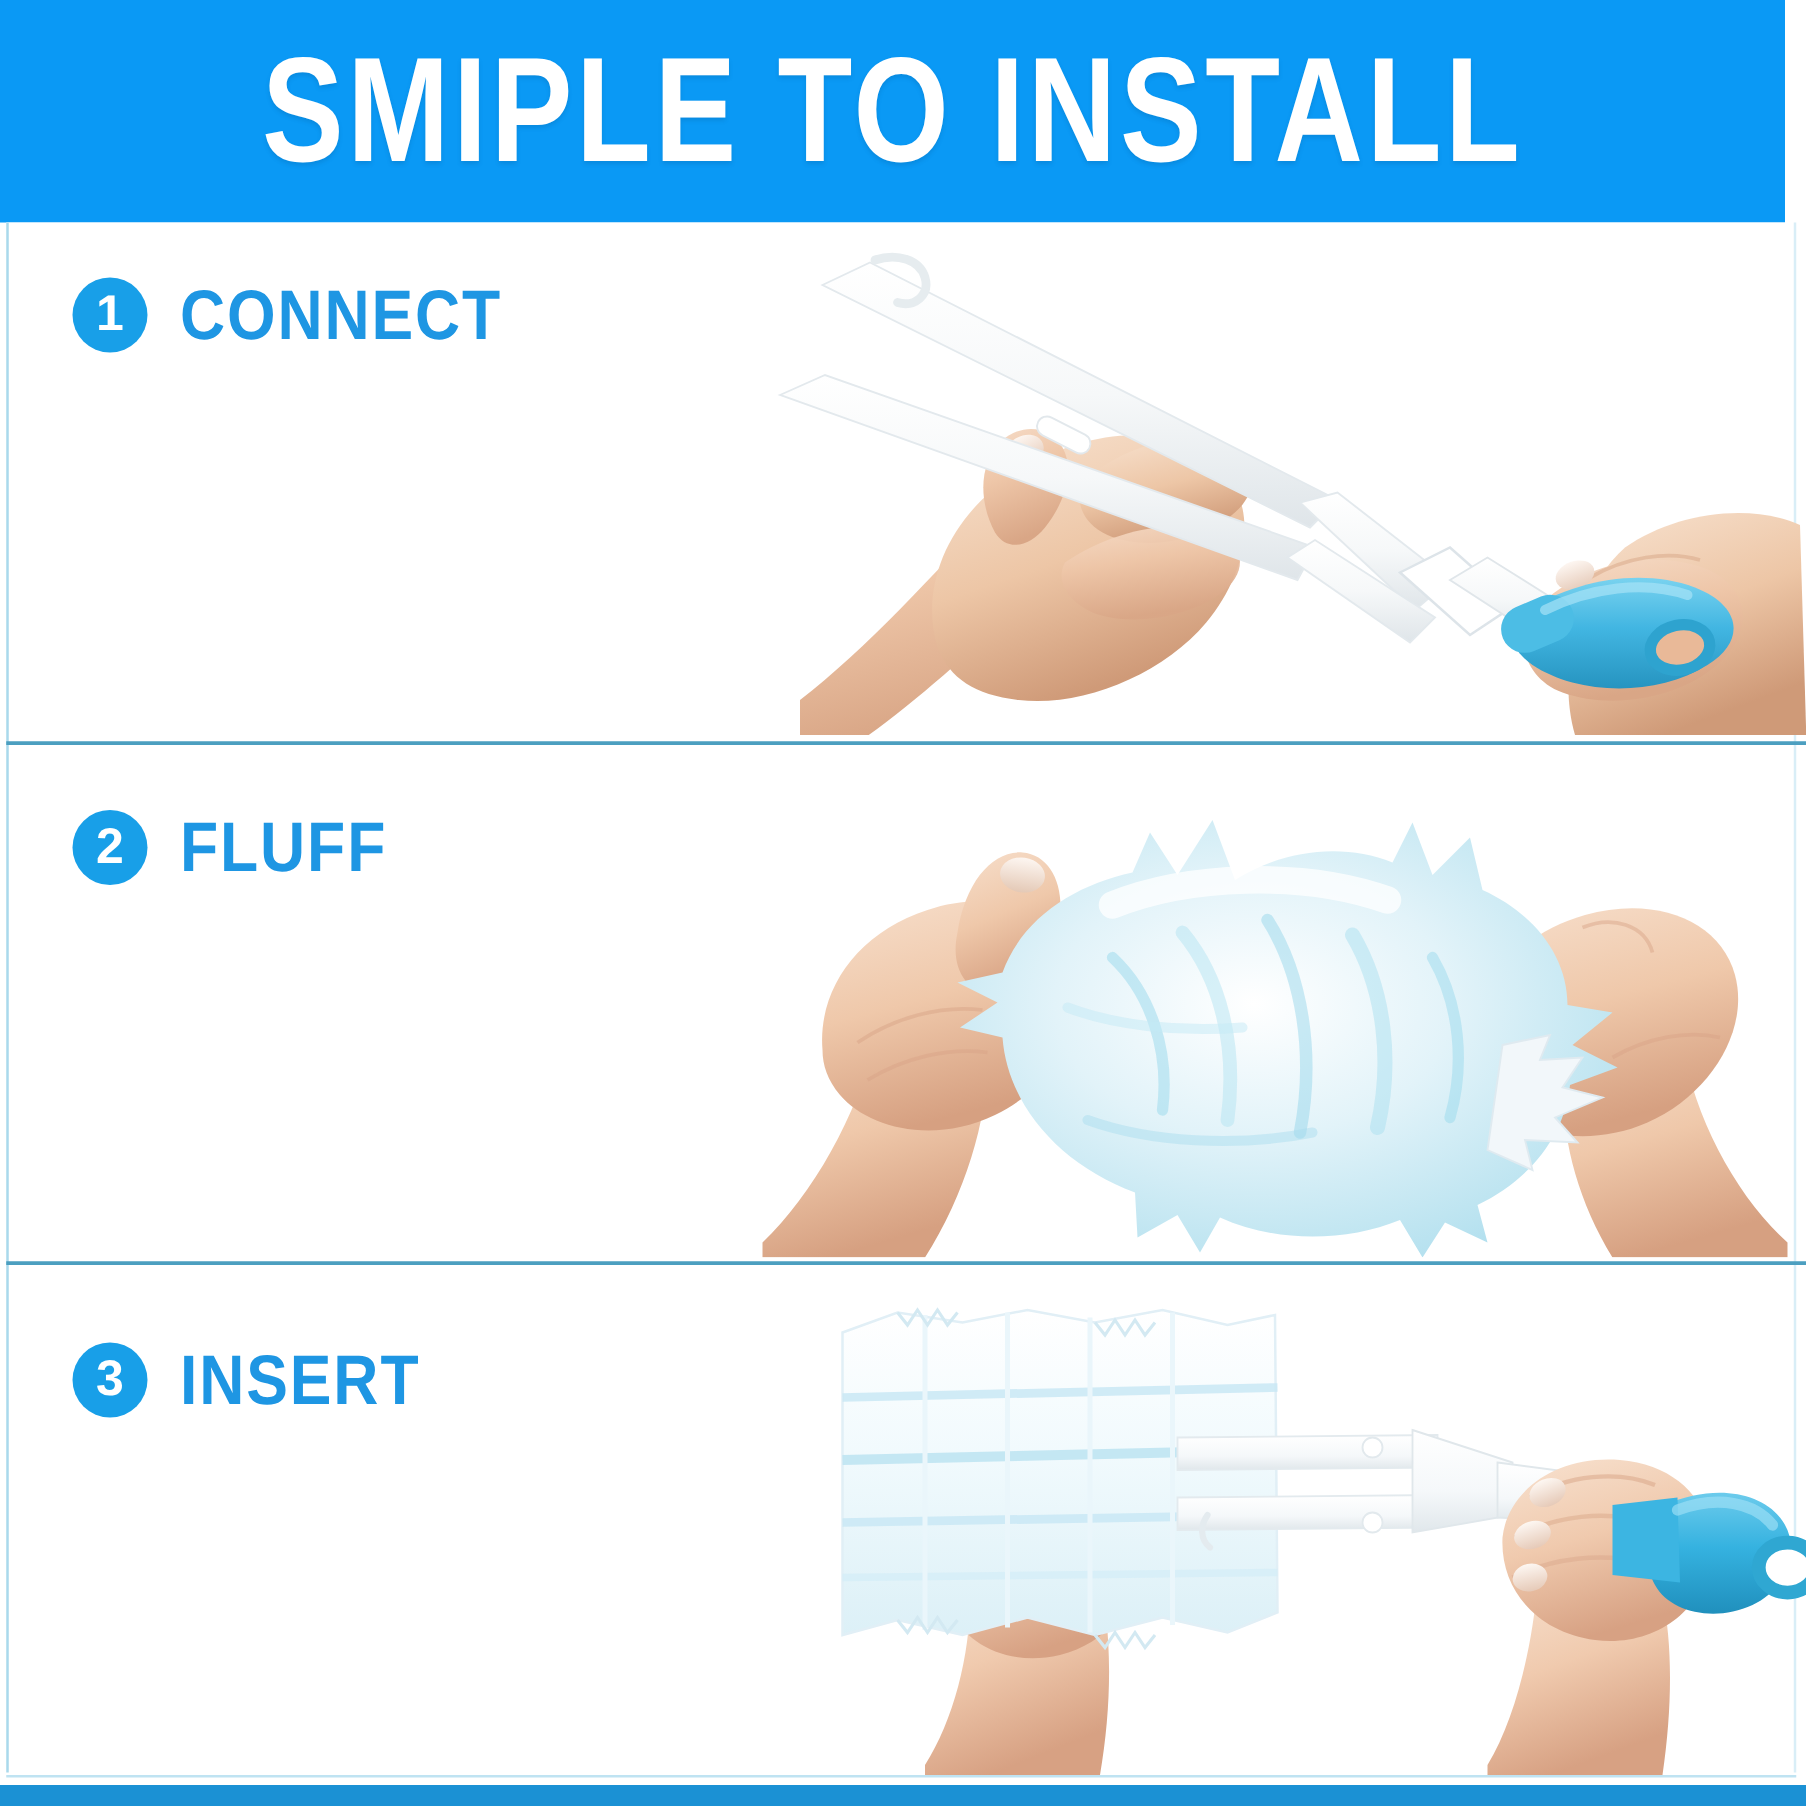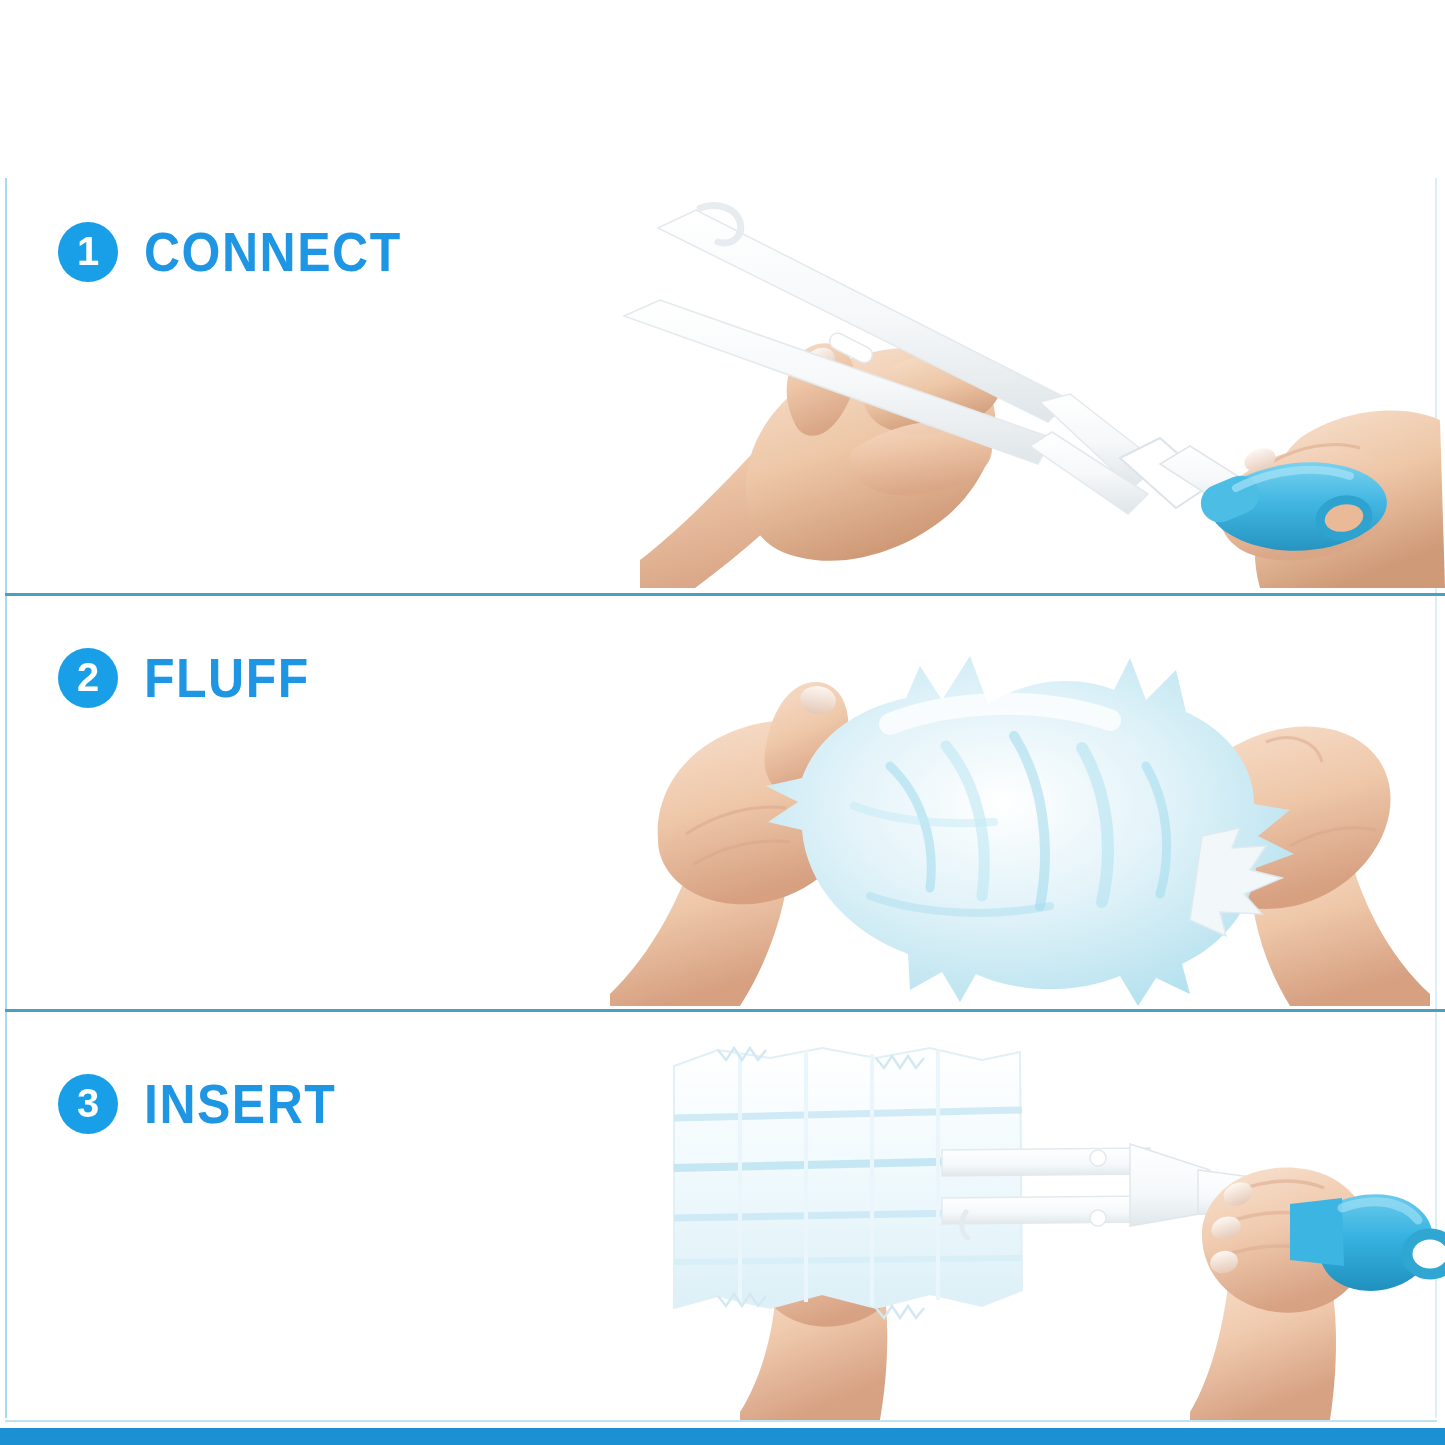--- a/index.html
+++ b/index.html
@@ -118,20 +118,23 @@
   .p2 .photo { left:590px; top:0px;  width:855px; height:410px; }
   .p3 .photo { left:590px; top:10px; width:855px; height:398px; }
 
   svg { display:block; }
 </style>
 </head>
 <body>
 
 <div id="infographic">
 
+  <div class="header-banner">
+    <div class="header-title">SMIPLE TO INSTALL</div>
+  </div>
 
   <div class="body-frame"></div>
 
   <div class="panel p1">
     <div class="step-label-group">
       <div class="step-badge">1</div>
       <div class="step-name">CONNECT</div>
     </div>
 
     <div class="photo">

